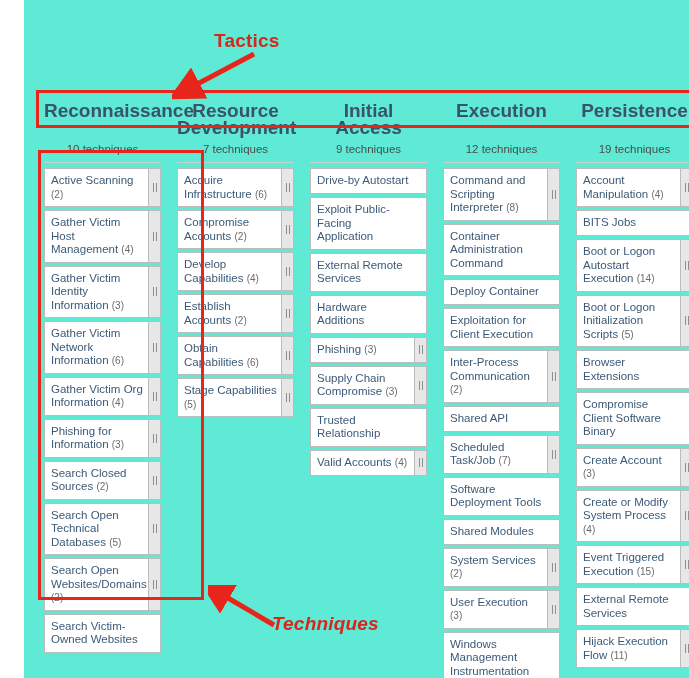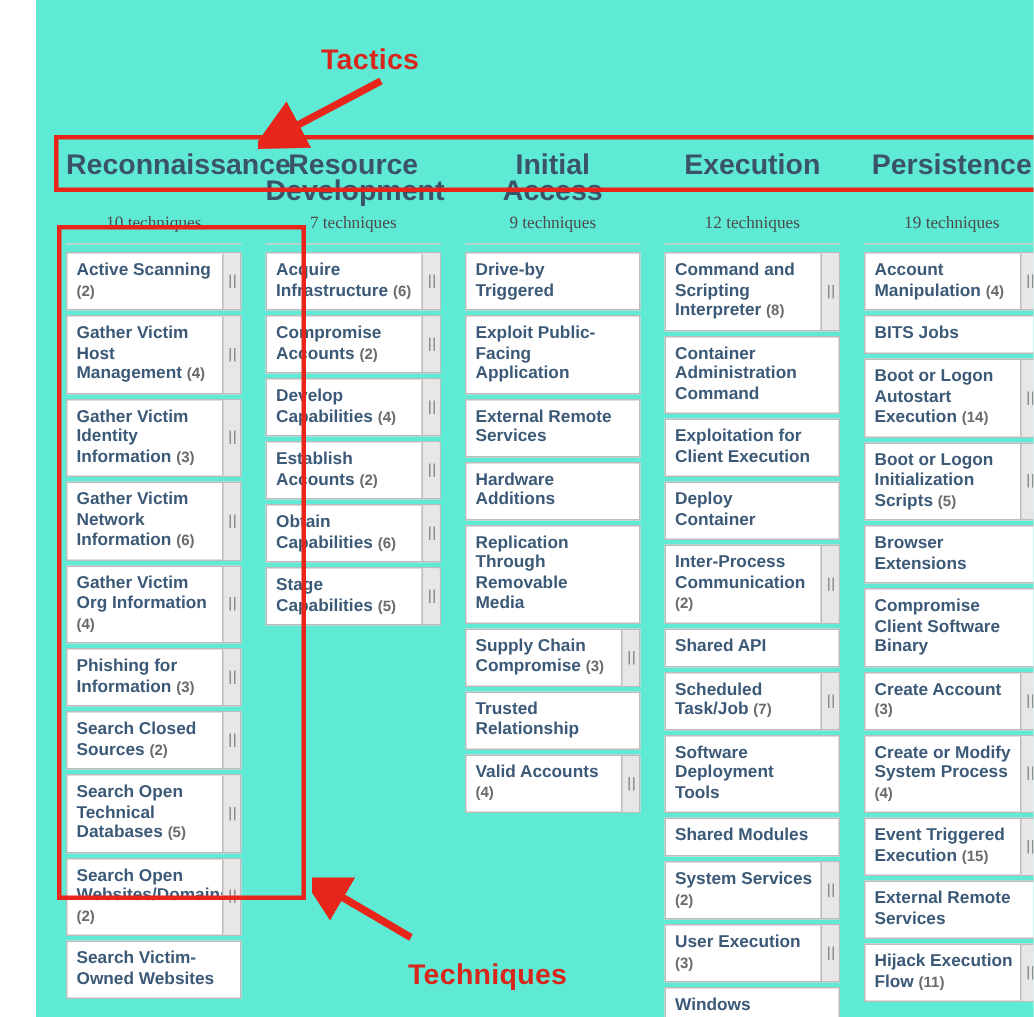--- a/index.html
+++ b/index.html
@@ -20,21 +20,21 @@
   
   .annot-label {
     position: absolute;
     color: #d9261c;
     font-weight: bold;
     font-size: 19px;
     letter-spacing: .2px;
     white-space: nowrap;
   }
   #tactics-label { left: 190px; top: 30px; }
-  #techniques-label { left: 248px; top: 640px; }
+  #techniques-label { left: 248px; top: 613px; font-style: italic; }
 
   .annot-arrow {
     position: absolute;
     pointer-events: none;
   }
 
   .red-box {
     position: absolute;
     border: 3px solid #e8251a;
     box-sizing: border-box;
@@ -69,35 +69,33 @@
     padding-top: 10px;
     min-height: 36px;
   }
   .tech-count {
     text-align: center;
     color: #4c4c4c;
     font-size: 11.5px;
     padding: 5px 0 7px 0;
     border-bottom: 1px solid #cfcfcf;
     margin-bottom: 5px;
-    font-family: Liberation Serif, serif;
   }
   .cell {
     position: relative;
     border: 1px solid #bcbcbc;
     background: #ffffff;
     color: #3c5a77;
     font-size: 11.5px;
     line-height: 13.5px;
     padding: 5px 16px 5px 6px;
     margin-bottom: 3px;
     min-height: 26px;
     box-sizing: border-box;
     cursor: pointer;
-    font-weight: bold;
   }
   .cell .sub {
     color: #6b6b6b;
     font-size: 10px;
   }
   .handle {
     position: absolute;
     right: 0;
     top: 0;
     bottom: 0;
@@ -241,25 +239,30 @@
           <div class="cell"><span>Stage Capabilities</span> <span class="sub">(5)</span><span class="handle">
               <span class="bars">
                 <i></i>
                 <i></i>
               </span>
             </span></div>
         </div>
         <div class="col">
           <div class="tactic-name">Initial Access</div>
           <div class="tech-count">9 techniques</div>
-          <div class="cell"><span>Drive-by Triggered</span></div>
+          <div class="cell"><span>Drive-by Autostart</span></div>
           <div class="cell"><span>Exploit Public-Facing Application</span></div>
           <div class="cell"><span>External Remote Services</span></div>
           <div class="cell"><span>Hardware Additions</span></div>
-          <div class="cell"><span>Replication Through Removable Media</span></div>
+          <div class="cell"><span>Phishing</span> <span class="sub">(3)</span><span class="handle">
+              <span class="bars">
+                <i></i>
+                <i></i>
+              </span>
+            </span></div>
           <div class="cell"><span>Supply Chain Compromise</span> <span class="sub">(3)</span><span class="handle">
               <span class="bars">
                 <i></i>
                 <i></i>
               </span>
             </span></div>
           <div class="cell"><span>Trusted Relationship</span></div>
           <div class="cell"><span>Valid Accounts</span> <span class="sub">(4)</span><span class="handle">
               <span class="bars">
                 <i></i>
@@ -270,22 +273,22 @@
         <div class="col">
           <div class="tactic-name">Execution</div>
           <div class="tech-count">12 techniques</div>
           <div class="cell"><span>Command and Scripting Interpreter</span> <span class="sub">(8)</span><span class="handle">
               <span class="bars">
                 <i></i>
                 <i></i>
               </span>
             </span></div>
           <div class="cell"><span>Container Administration Command</span></div>
+          <div class="cell"><span>Deploy Container</span></div>
           <div class="cell"><span>Exploitation for Client Execution</span></div>
-          <div class="cell"><span>Deploy Container</span></div>
           <div class="cell"><span>Inter-Process Communication</span> <span class="sub">(2)</span><span class="handle">
               <span class="bars">
                 <i></i>
                 <i></i>
               </span>
             </span></div>
           <div class="cell"><span>Shared API</span></div>
           <div class="cell"><span>Scheduled Task/Job</span> <span class="sub">(7)</span><span class="handle">
               <span class="bars">
                 <i></i>

